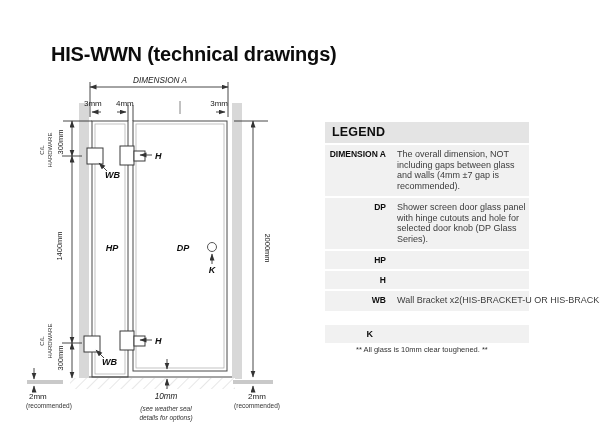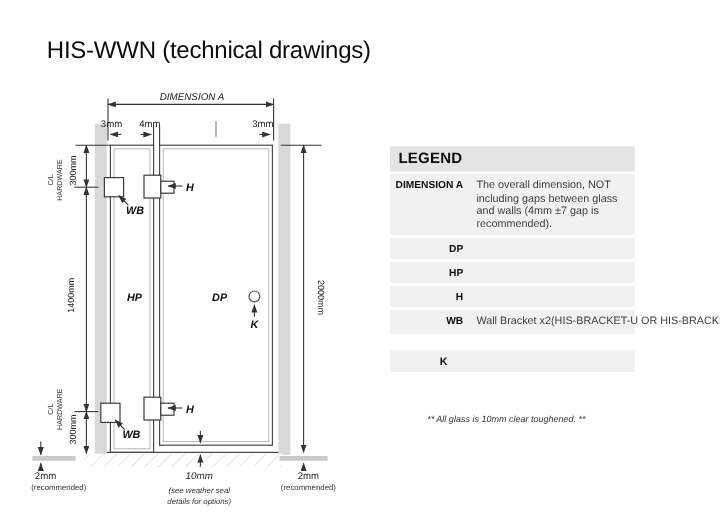--- a/index.html
+++ b/index.html
@@ -1,22 +1,22 @@
 <!DOCTYPE html>
 <html><head>
 <meta charset="utf-8">
 <style>
   html,body{margin:0;padding:0;}
   body{
     width:600px;height:441px;background:#ffffff;overflow:hidden;position:relative;
     font-family:"Liberation Sans",sans-serif;color:#111;
   }
   .page-title{
-    position:absolute;left:35px;top:27px;margin:4px;
-    font-size:20px;font-weight:normal;letter-spacing:-0.2px;color:#0d0d0d;
+    position:absolute;left:35px;top:27px;margin:16px;
+    font-size:20px;font-weight:bold;letter-spacing:-0.2px;color:#0d0d0d;
   }
   svg{position:absolute;left:0;top:0;}
   svg text{font-family:"Liberation Sans",sans-serif;}
   .f8{font-size:8px;fill:#1a1a1a;}
   .f8i{font-size:8.2px;font-style:italic;fill:#1a1a1a;}
   .f65{font-size:6.5px;fill:#333;}
   .f65i{font-size:6.5px;font-style:italic;fill:#333;}
   .f6{font-size:6px;fill:#333;}
   .f75{font-size:7.5px;fill:#222;}
   .lbl{font-size:9px;font-weight:bold;font-style:italic;fill:#0d0d0d;}
@@ -42,21 +42,21 @@
   .ldesc{
     flex:1;font-size:9px;line-height:10.5px;color:#3c3c3c;
     padding:4px 2px 5px 0;
   }
   .lrow.nowrap .ldesc{white-space:nowrap;overflow:visible;}
   .lspacer{height:12px;background:#ffffff;}
   .lrow.k-row .lkey{width:56px;flex:0 0 56px;padding-right:8px;font-size:9px;}
   .lrow.k-row .ldesc{font-size:10px;padding:4px 2px 8px 0;}
   .footnote{
     position:absolute;left:356px;top:345px;
-    font-size:7.5px;font-style:italic;color:#333;
+    font-size:7.5px;color:#333;
   }
 </style>
 </head>
 <body>
 
 <h1 class="page-title">HIS-WWN (technical drawings)</h1>
 
 <svg width="600" height="441" viewBox="0 0 600 441">
   <defs>
     <pattern id="hatch" width="11" height="11" patternUnits="userSpaceOnUse" patternTransform="rotate(45)">
@@ -193,20 +193,21 @@
 <div class="legend">
   <div class="legend-header">LEGEND</div>
 
   <div class="lrow">
     <div class="lkey">DIMENSION A</div>
     <div class="ldesc">The overall dimension, NOT including gaps between glass and walls (4mm ±7 gap is recommended).</div>
   </div>
 
   <div class="lrow">
     <div class="lkey">DP</div>
+    <div class="ldesc">Shower screen door glass panel with hinge cutouts and hole for selected door knob (DP Glass Series).</div>
   </div>
 
   <div class="lrow">
     <div class="lkey">HP</div>
   </div>
 
   <div class="lrow">
     <div class="lkey">H</div>
   </div>
 

